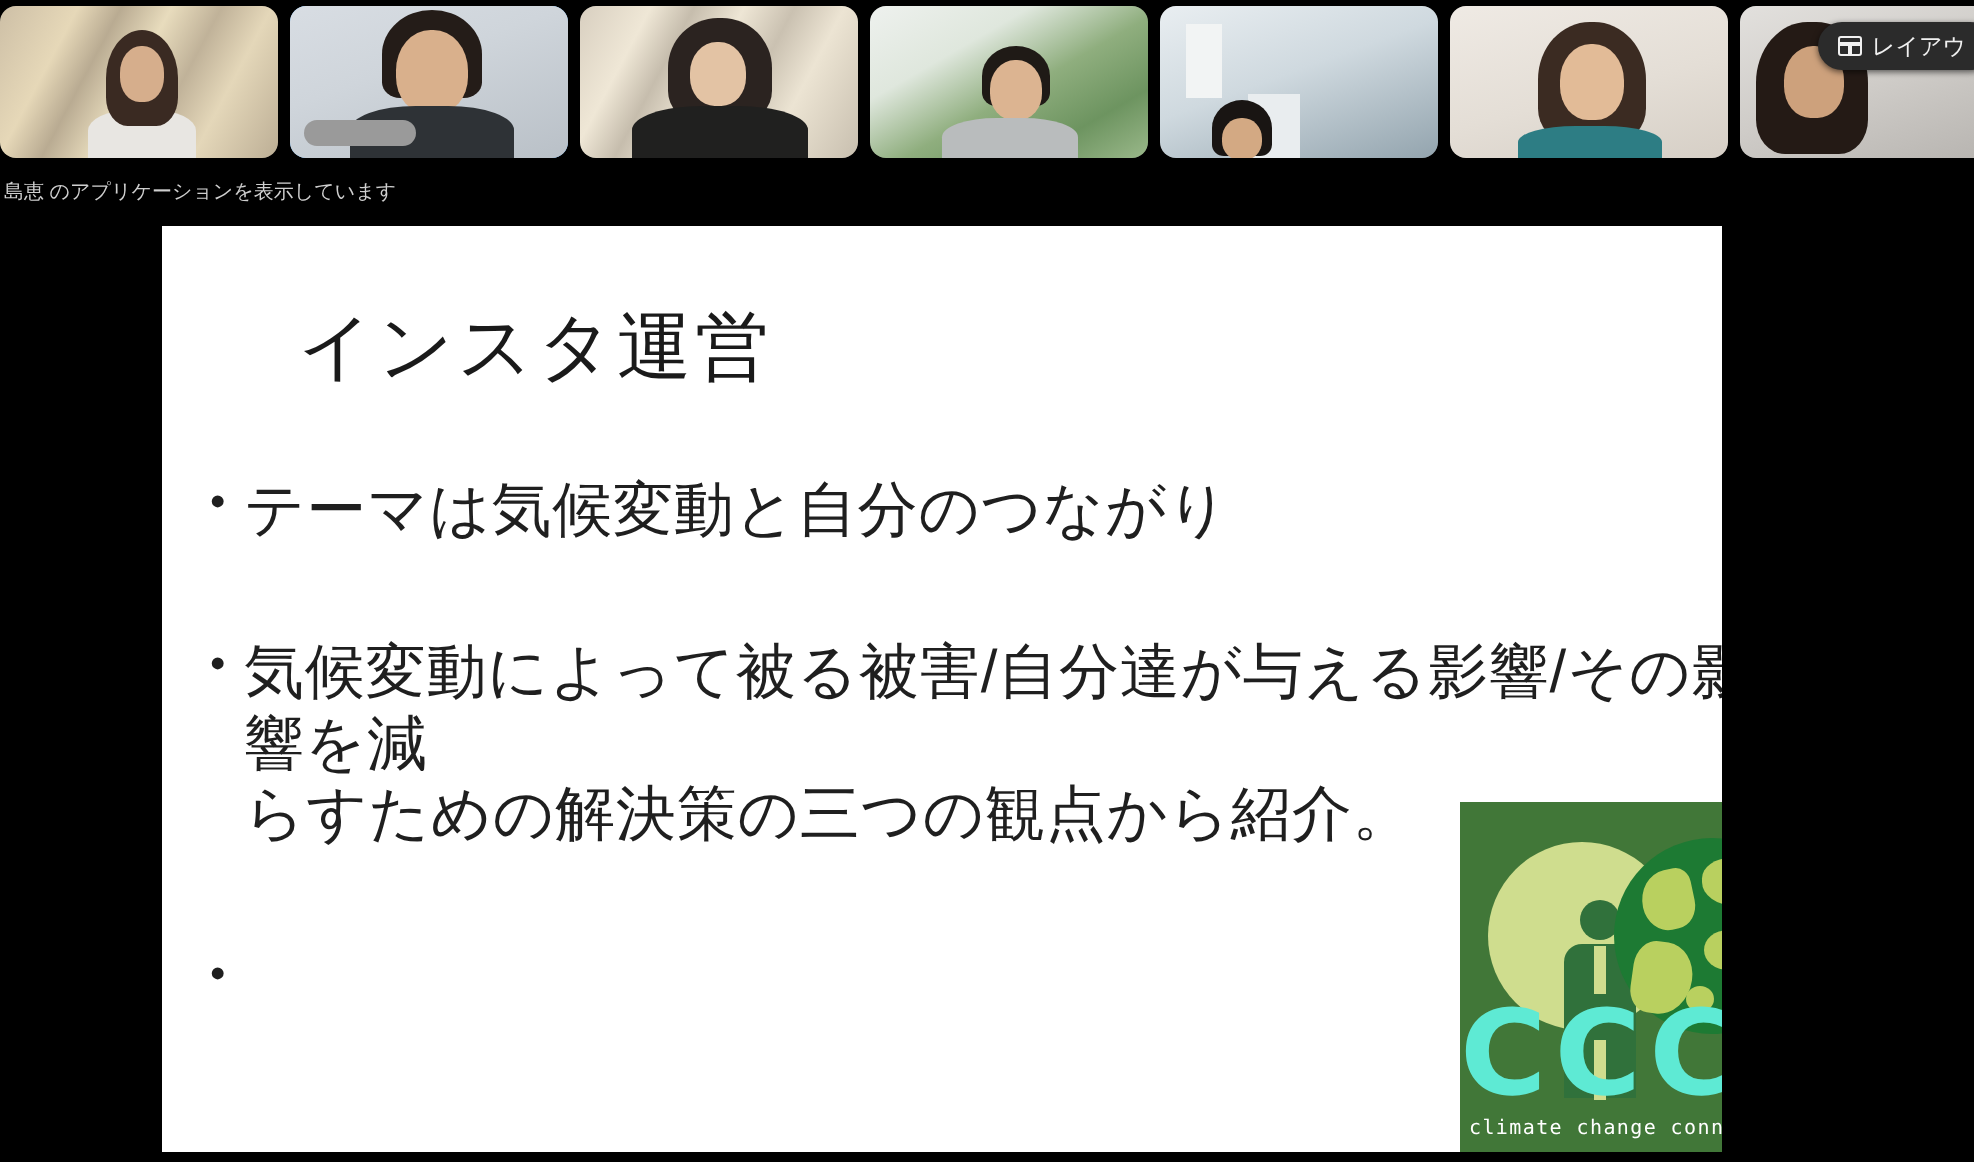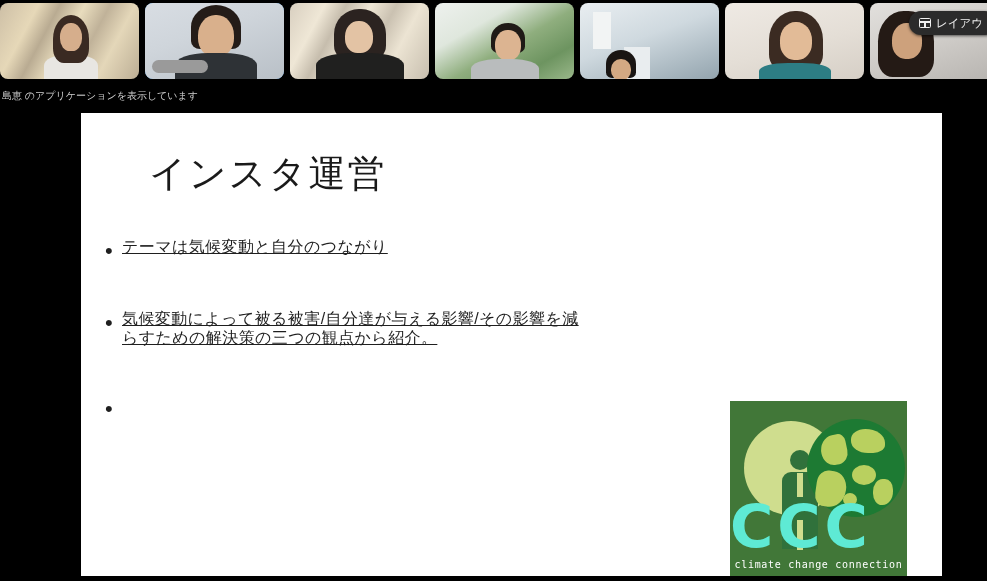--- a/index.html
+++ b/index.html
@@ -48,28 +48,28 @@
                  padding:0 14px 0 10px; color:#f0f0f0; font-size:11.5px; white-space:nowrap;
                  z-index:30; box-shadow:0 1px 3px rgba(0,0,0,.6); }
   #layout-pill .lic { width:12px; height:10px; border:1.4px solid #f0f0f0; border-radius:1.5px;
                       position:relative; flex:0 0 auto; }
   #layout-pill .lic:before { content:""; position:absolute; left:0; right:0; top:2.4px;
                              height:1.3px; background:#f0f0f0; }
   #layout-pill .lic:after { content:""; position:absolute; top:3.7px; bottom:0; left:4.4px;
                             width:1.3px; background:#f0f0f0; }
 
   
-  #slide { position:absolute; left:81px; top:113px; width:861px; height:463px;
+  #slide { position:absolute; left:81px; top:113px; width:780px; height:463px;
            background:#fff; overflow:hidden; }
   #slide-title { position:absolute; left:68px; top:36px; font-size:37px; color:#1a1a1a;
                  letter-spacing:2px; font-weight:400; }
   .bullets { position:absolute; left:24px; top:125px; width:790px; }
   .bullet { display:flex; align-items:flex-start; color:#1f1f1f; }
   .bdot { flex:0 0 auto; width:17px; font-size:22px; line-height:1.18; text-align:left; }
-  .btext { font-size:16px; line-height:1.18; letter-spacing:0.4px; white-space:pre-wrap;text-decoration:underline; }
+  .btext { font-size:30px; line-height:1.18; letter-spacing:0.4px; white-space:pre-wrap; }
   #b1 { margin-top:0px; }
   #b2 { margin-top:46px; }
   #b3 { margin-top:48px; }
   #b3 .btext { letter-spacing:0.2px; }
 
   
   #ccc-logo { position:absolute; left:649px; top:288px; width:177px; height:175px;
               background:#417738; overflow:hidden; }
   #ccc-person-circle { position:absolute; left:14px; top:20px; width:94px; height:94px;
                        border-radius:50%; background:#cfdd8e; }

